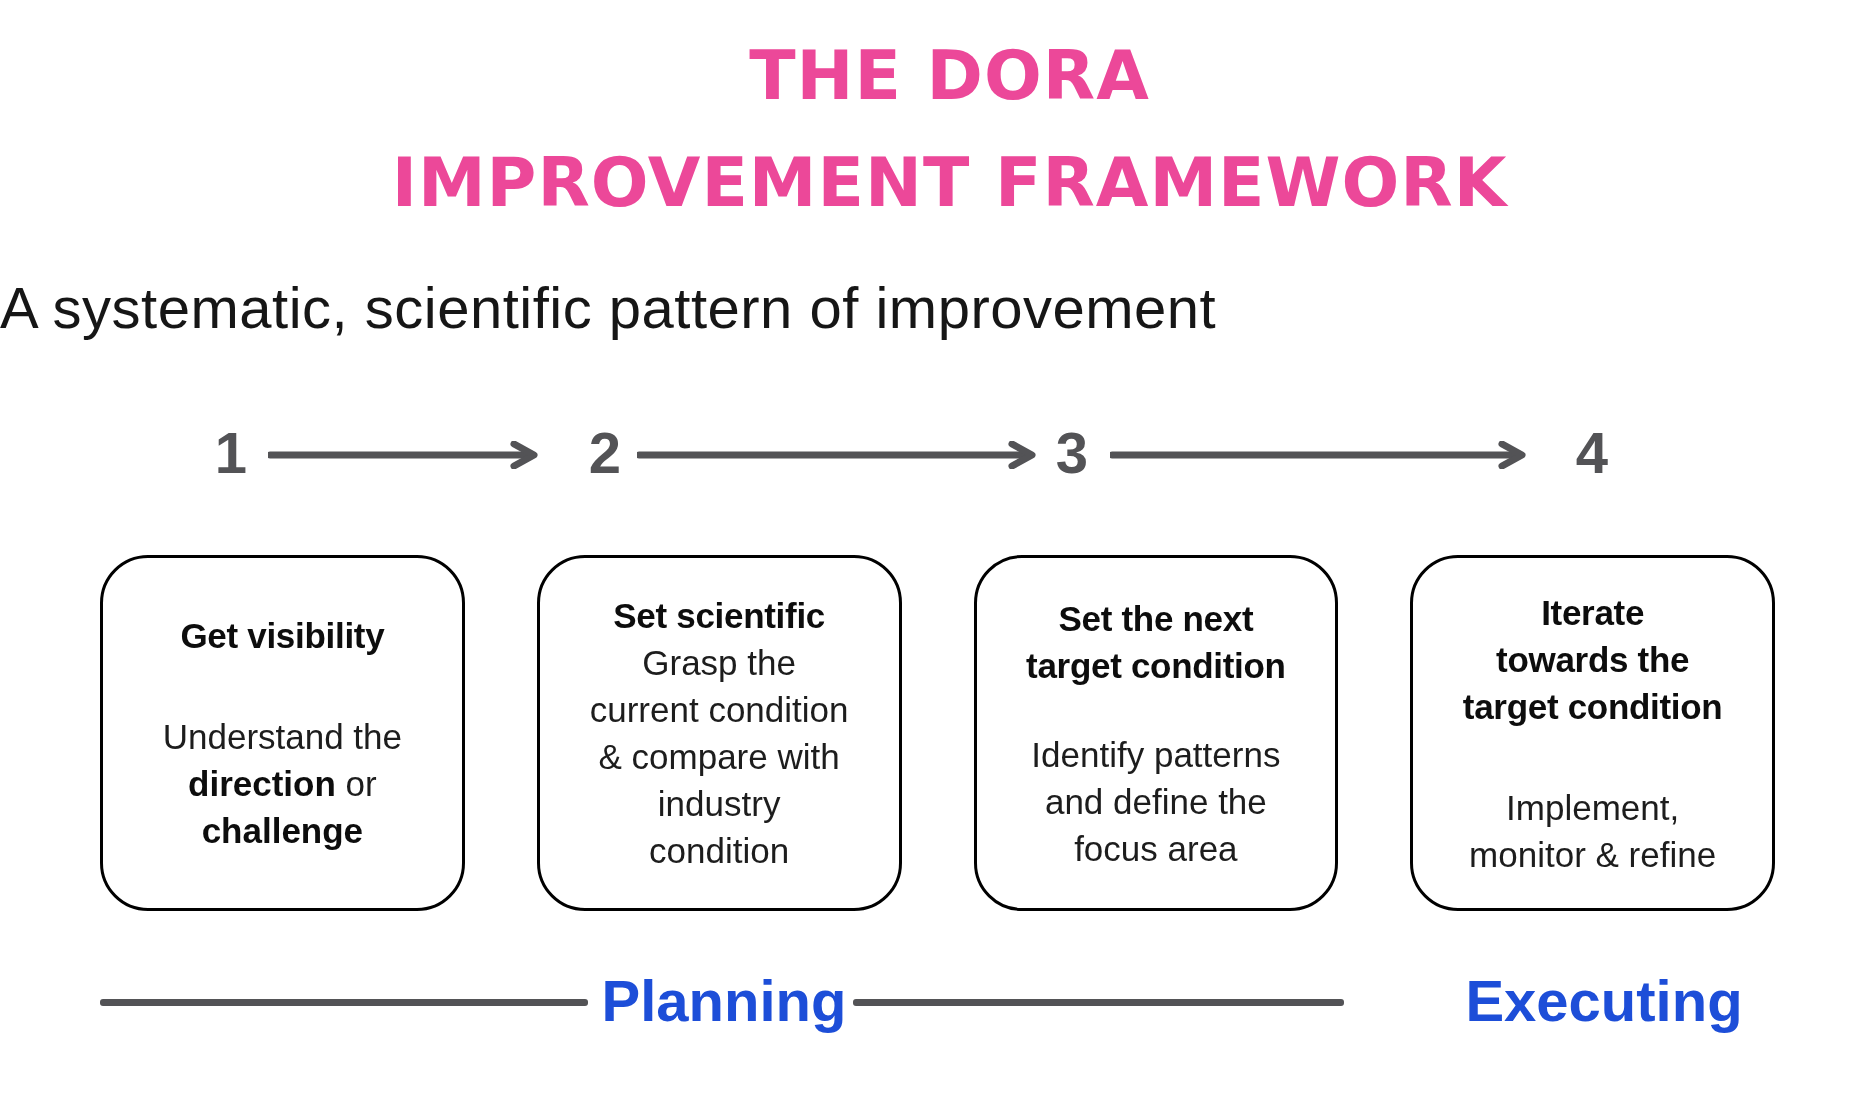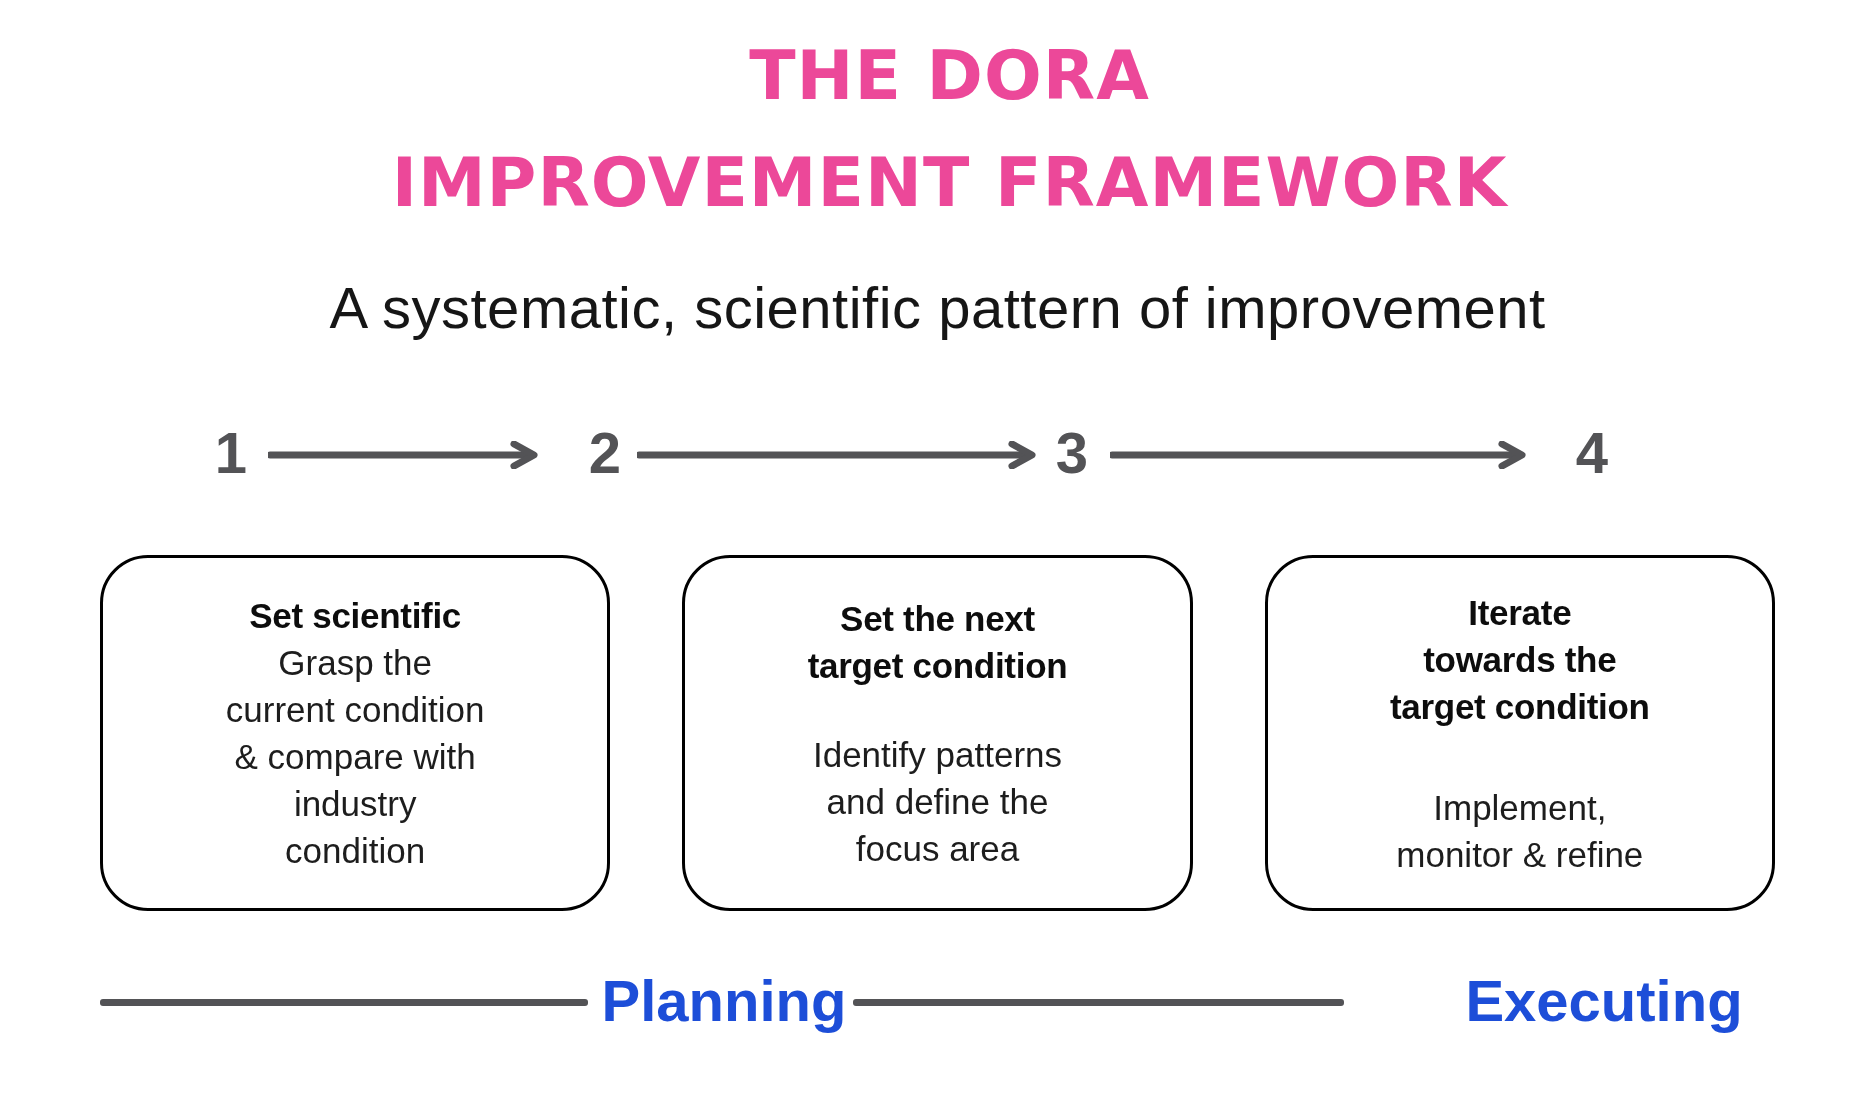--- a/index.html
+++ b/index.html
@@ -14,21 +14,21 @@
     position:absolute;top:22px;left:12px;width:100%;margin:0;
     text-align:center;
     font-family:"DejaVu Sans", sans-serif;
     font-weight:800;font-size:68px;line-height:107px;letter-spacing:1px;
     color:#ec4899;
   }
 
   
   .subtitle{
     position:absolute;top:279px;left:0;width:100%;
-    text-align:center;font-size:58px;line-height:58px;font-weight:300;
+    text-align:left;font-size:58px;line-height:58px;font-weight:300;
     color:#161616;letter-spacing:0.5px;
   }
 
   
   .step-num{
     position:absolute;top:423px;transform:translateX(-50%);
     font-size:58px;line-height:60px;font-weight:bold;color:#535356;
   }
   .n1{left:231px;} .n2{left:605px;} .n3{left:1072px;} .n4{left:1592px;}
   .arrow{position:absolute;top:441px;height:28px;}
@@ -87,20 +87,28 @@
     <line class="stroke" x1="2" y1="14" x2="391" y2="14"></line>
     <polyline class="stroke" points="375,3 395,14 375,25"></polyline>
   </svg>
   <svg class="arrow a3" width="416" height="28">
     <line class="stroke" x1="2" y1="14" x2="408" y2="14"></line>
     <polyline class="stroke" points="392,3 412,14 392,25"></polyline>
   </svg>
 
   <div class="boxes">
 
+    <div class="box">
+      <div class="heading"><span>Get visibility</span></div>
+      <div class="body gap-lg">
+        <div><span>Understand the</span></div>
+        <div><span class="b">direction</span><span> or</span></div>
+        <div><span class="b">challenge</span></div>
+      </div>
+    </div>
 
     <div class="box">
       <div class="heading"><span>Set scientific</span></div>
       <div class="body gap-0">
         <div><span>Grasp the</span></div>
         <div><span>current condition</span></div>
         <div><span>&amp; compare with</span></div>
         <div><span>industry</span></div>
         <div><span>condition</span></div>
       </div>

